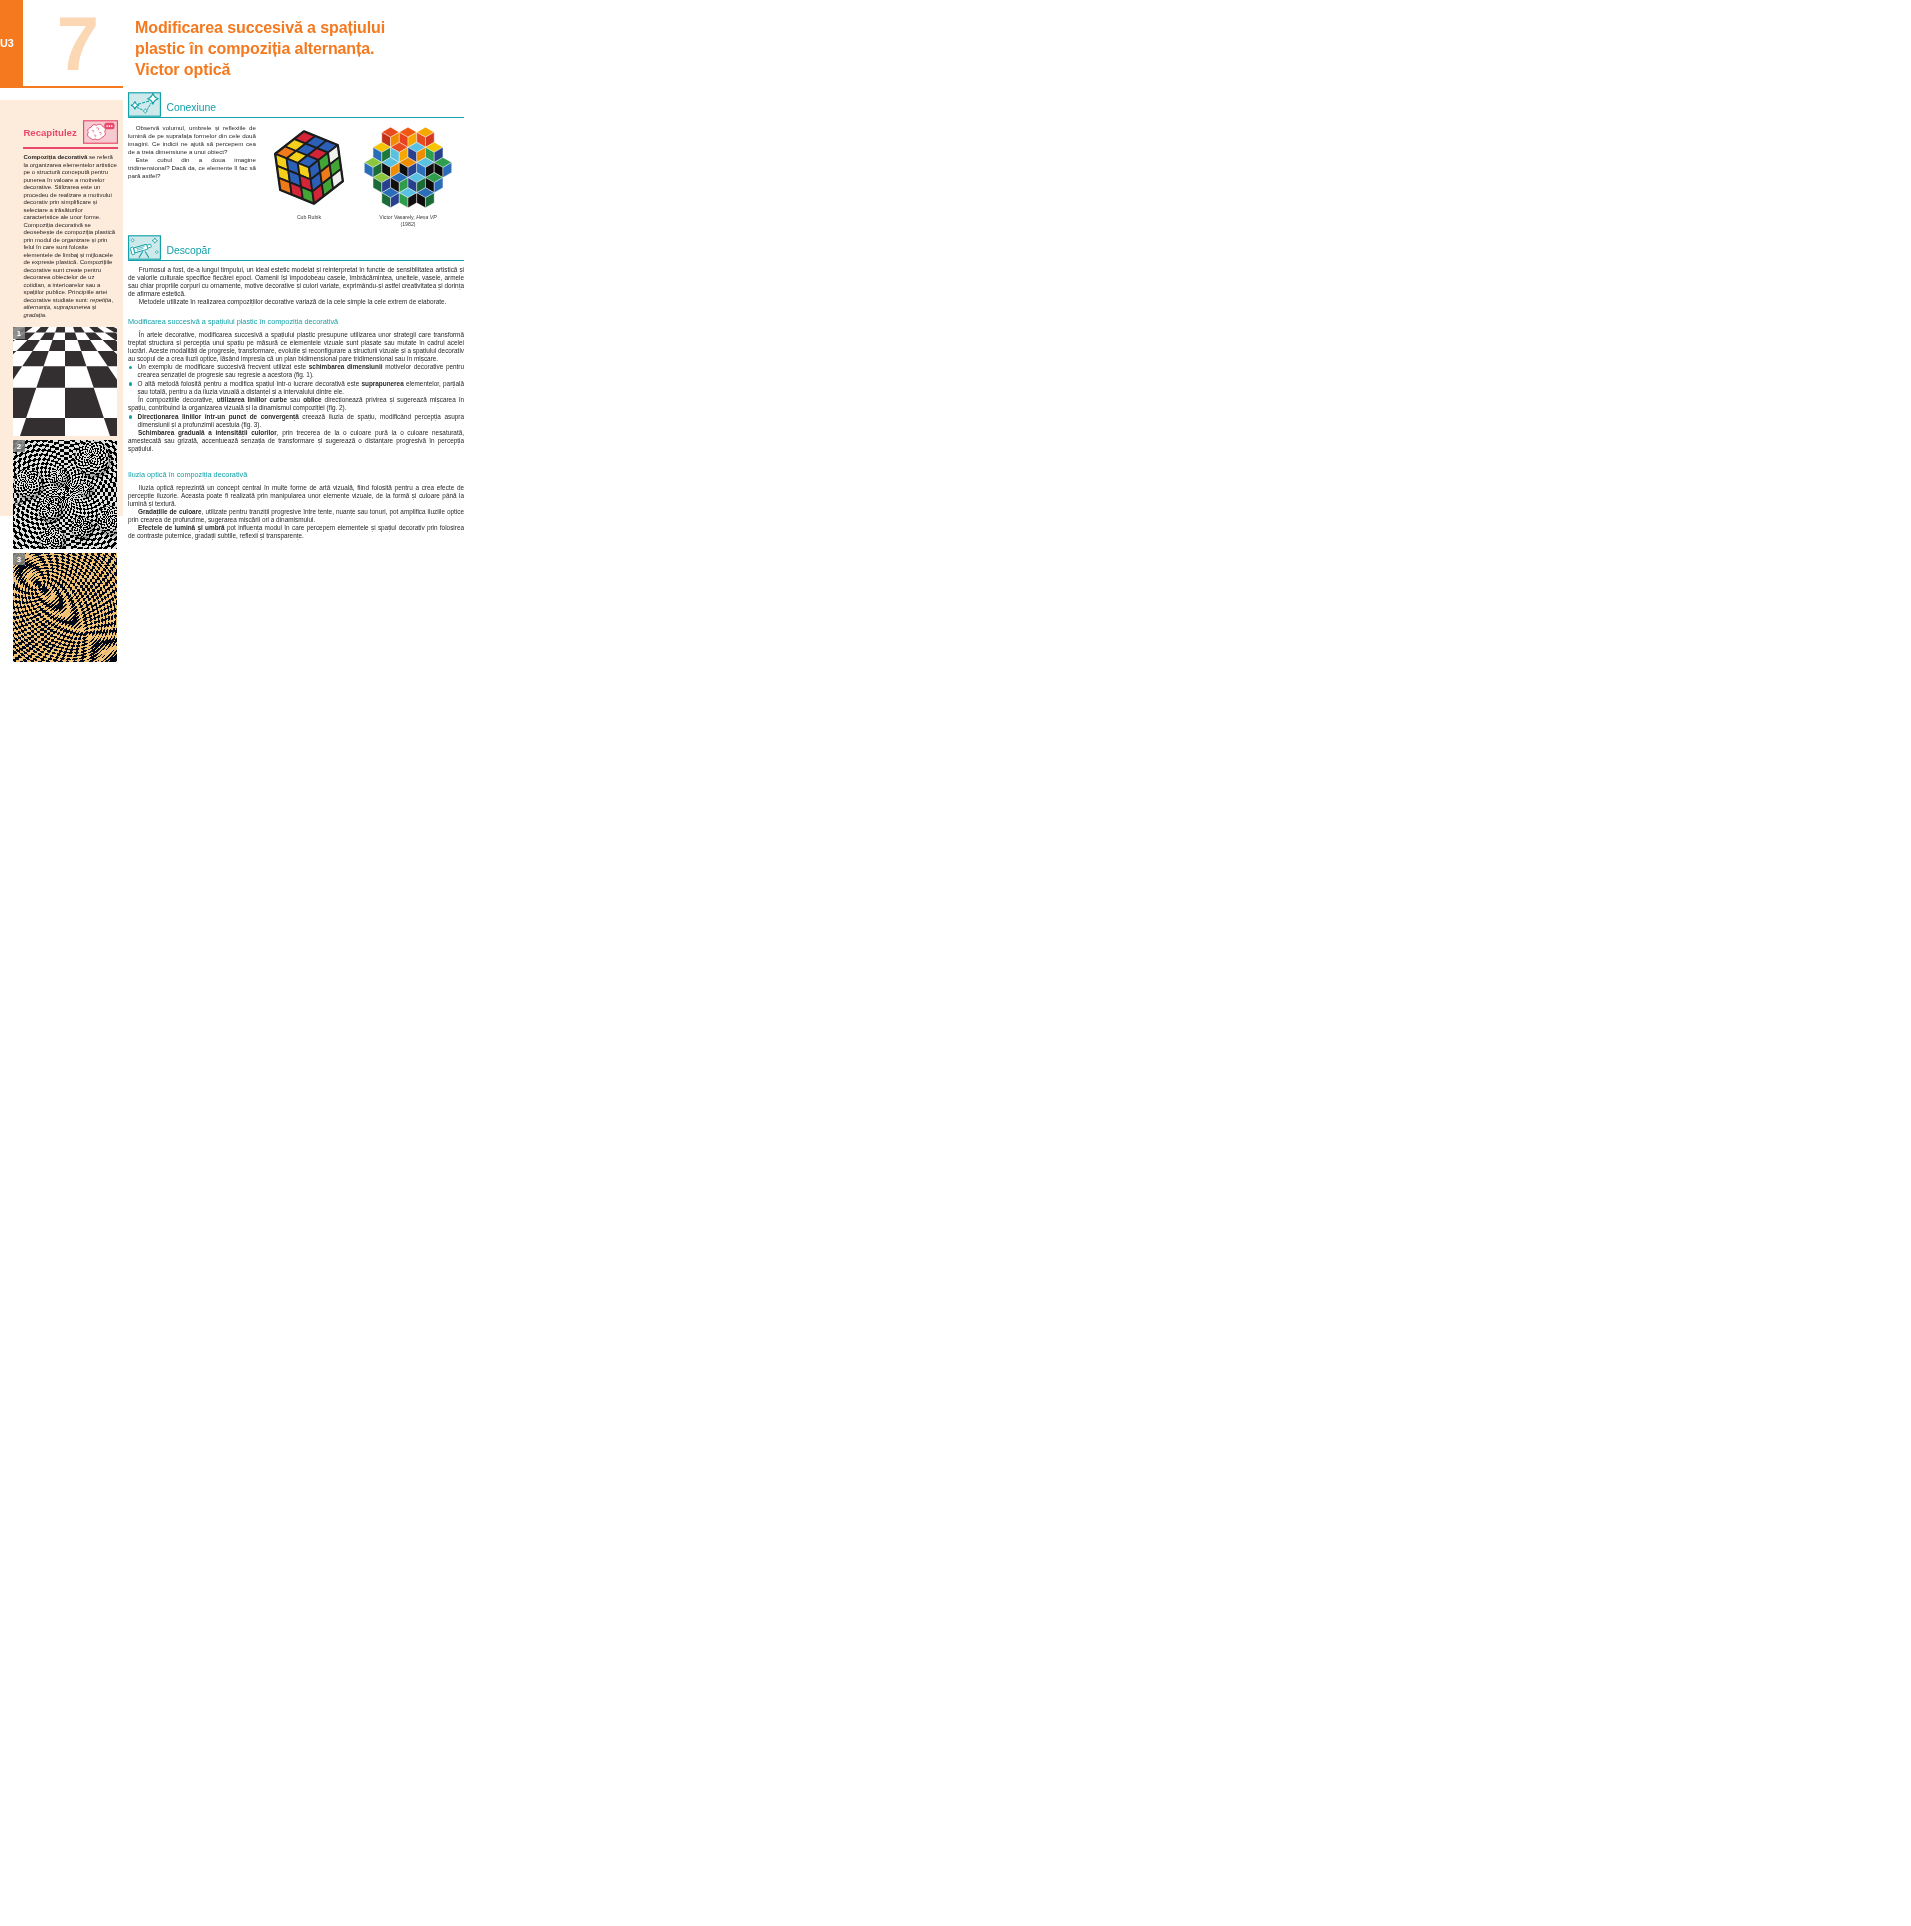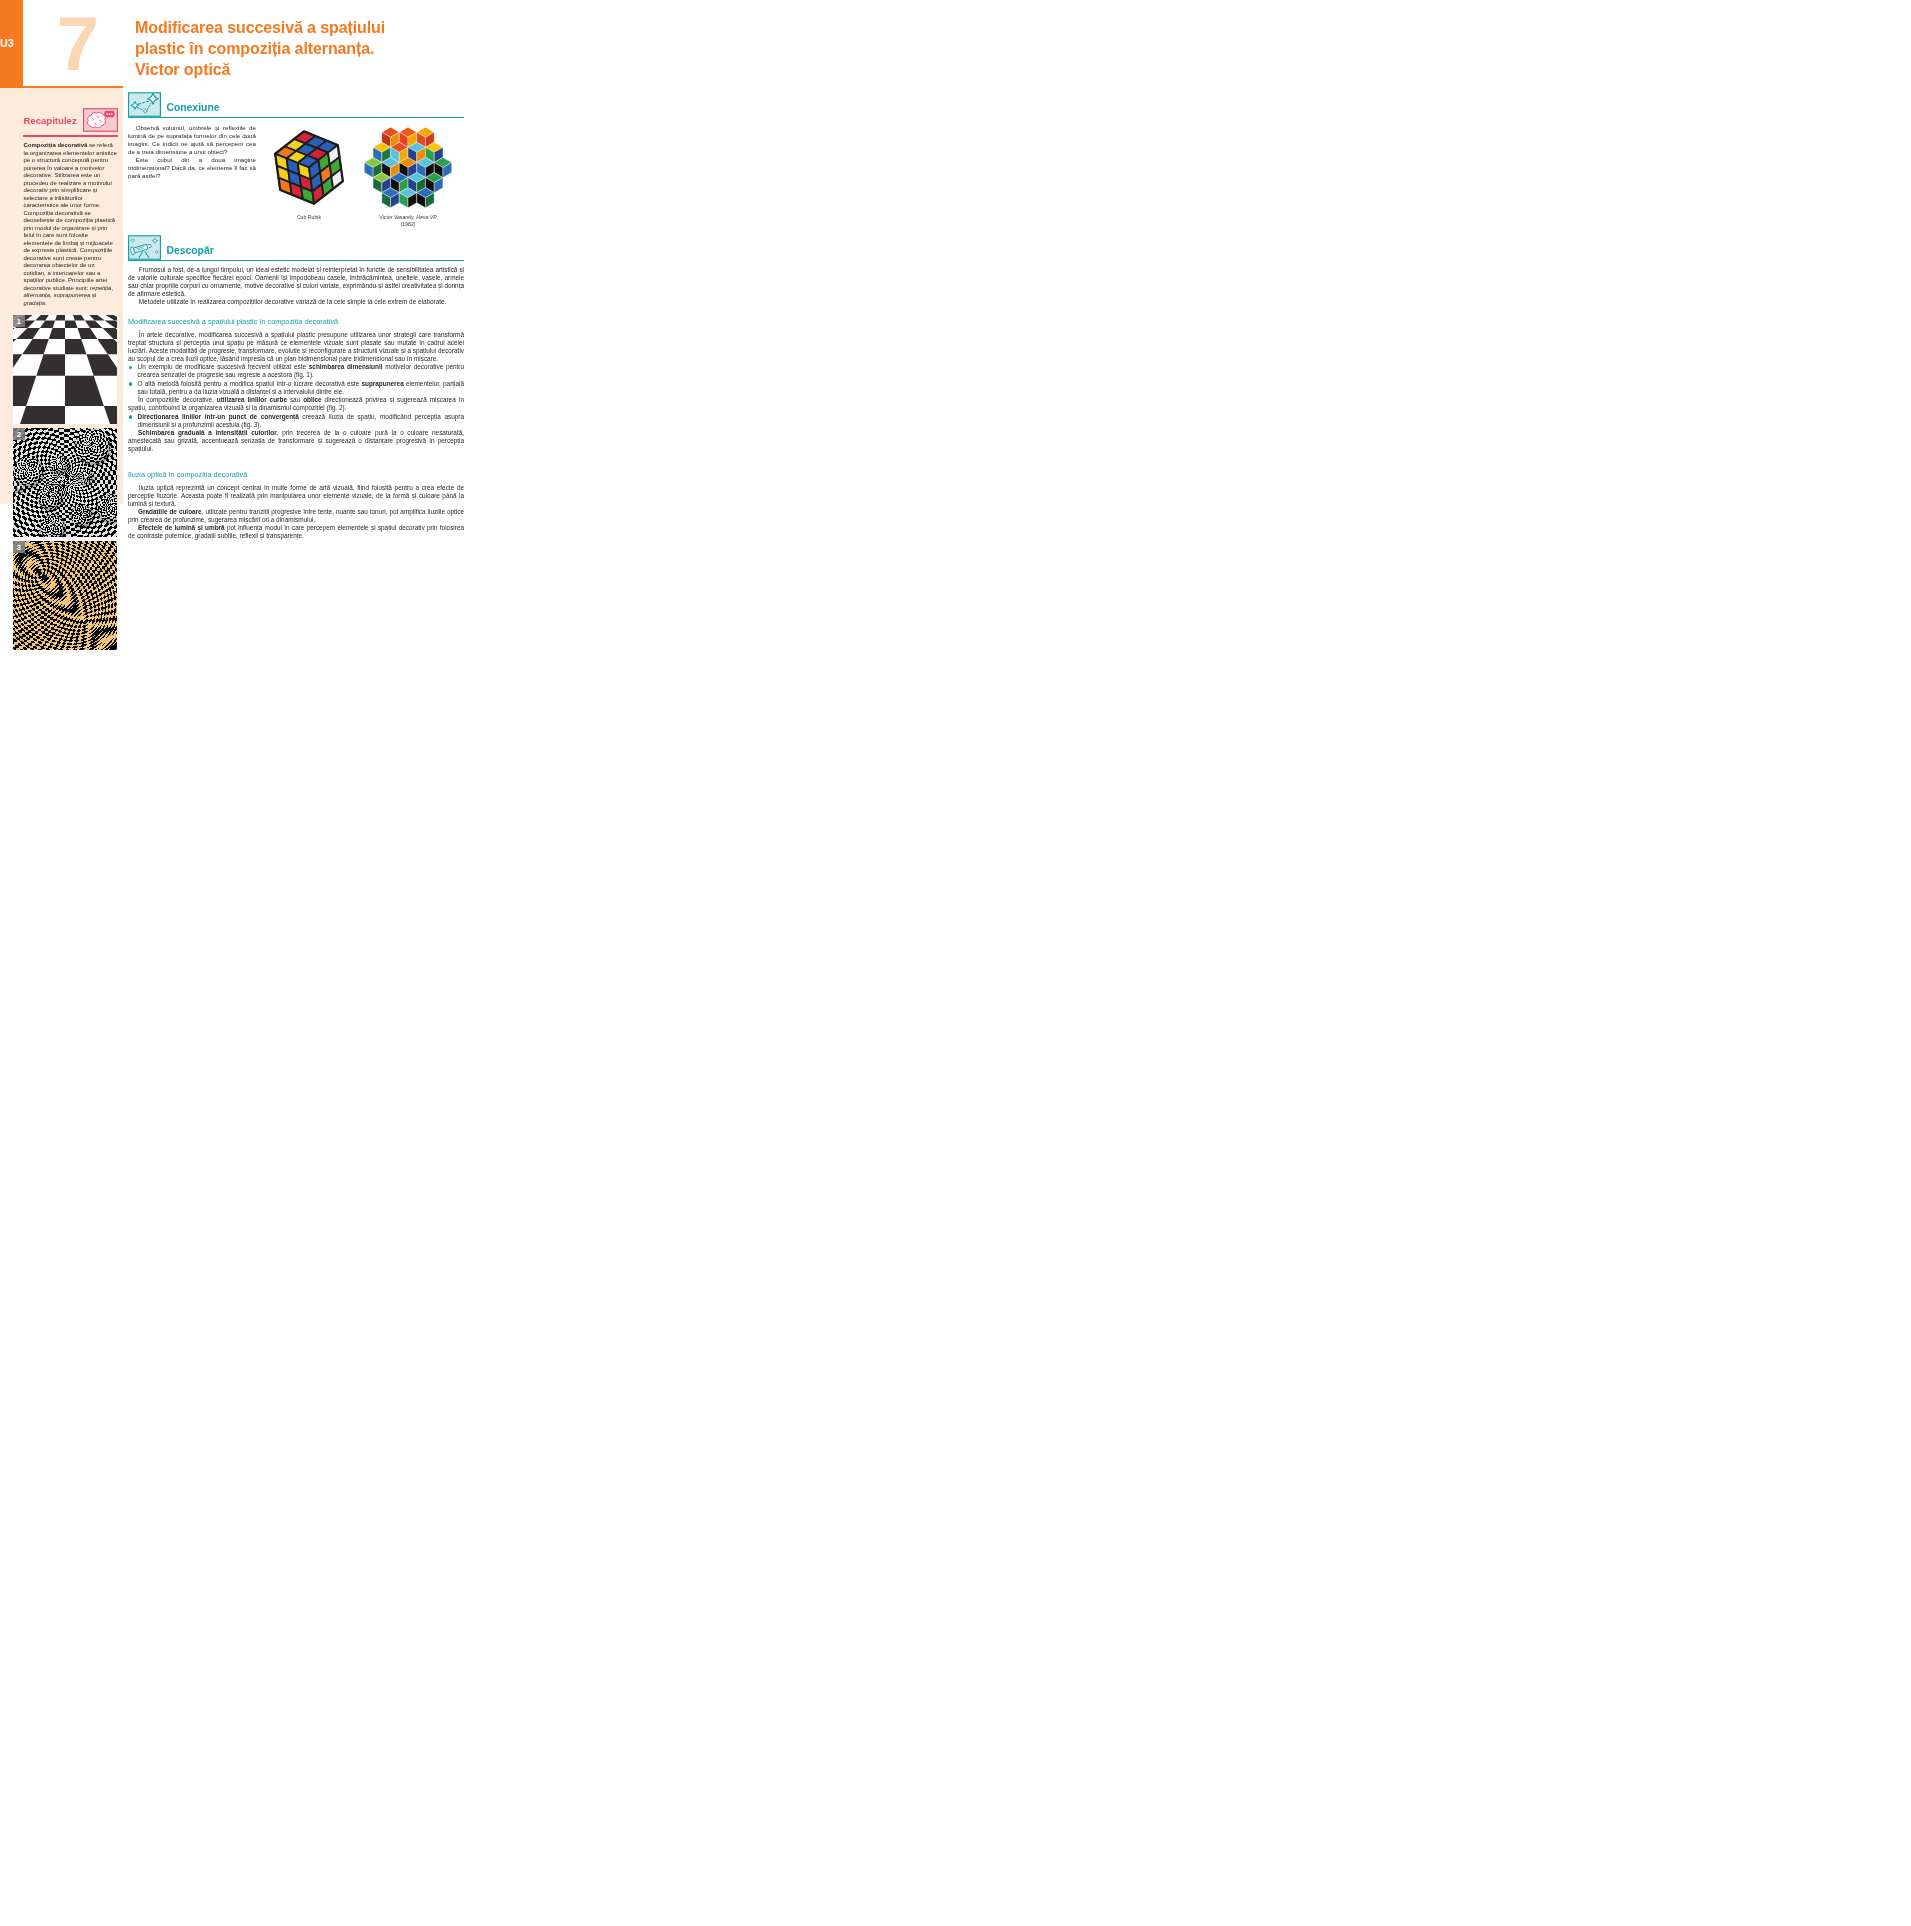--- a/index.html
+++ b/index.html
@@ -15,21 +15,21 @@
   .unit-tab{position:absolute;left:0;top:0;width:23px;height:86px;background:var(--accent-orange);
             display:flex;align-items:center;}
   .unit-tab span{color:#fff;font-weight:bold;font-size:10.8px}
   .chapter-number{position:absolute;left:53px;top:6.2px;width:50px;text-align:center;
             font-size:76px;line-height:76px;font-weight:bold;color:var(--pale-orange)}
   .header-rule{position:absolute;left:0;top:86px;width:123px;height:2.3px;background:var(--accent-orange)}
   .page-title{position:absolute;left:131px;top:13px;margin:4px;width:293px;
             font-size:16px;line-height:21px;font-weight:bold;color:var(--accent-orange);letter-spacing:-0.1px}
   .page-title .tl{display:block}
   
-  .sidebar{position:absolute;left:0;top:88px;width:123px;height:416px;background:var(--cream);
+  .sidebar{position:absolute;left:0;top:100px;width:123px;height:416px;background:var(--cream);
            padding:0 5px 0 13px}
   .recap-head{display:flex;align-items:center;justify-content:space-between;margin:20px 0 0 10.4px}
   .recap-label{color:var(--pink);font-weight:bold;font-size:9.6px}
   .recap-icon{width:35px;height:24px;display:block}
   .recap-rule{height:1.5px;background:var(--pink);margin:3.1px 0 0 10.4px}
   .side-text{margin:5.8px 0 0 10.4px;font-size:6px;line-height:7.5px;text-align:left}
   .side-fig{position:relative;width:104px;height:109px;margin:7.7px 0 0 0;background:#fff;overflow:hidden}
   .side-fig + .side-fig{margin-top:4.2px}
   .badge{position:absolute;left:0;top:0;width:12px;height:12px;background:rgba(128,128,128,.88);
          color:#fff;font-weight:bold;font-size:7.7px;display:flex;align-items:center;justify-content:center;z-index:4}
@@ -45,21 +45,21 @@
     box-shadow:0.8px 1.5px 3.5px rgba(0,0,0,.45), inset -1.9px -2.7px 3.5px rgba(0,0,0,.28)}
   .fig3{position:absolute;inset:0;
     background:repeating-radial-gradient(circle at 26% 30%, #0e2e62 0 2.5px, #fdfdfd 2.5px 5px),
                repeating-radial-gradient(circle at 70% 74%, #1c4486 0 3.3px, #f5f1e6 3.3px 6.5px);
     background-blend-mode:difference;filter:contrast(1.08) saturate(1.12)}
   .page-num{position:absolute;left:14.6px;bottom:9.2px;font-size:7.7px;color:#4a4a4a}
   
   .main{position:absolute;left:128px;top:92px;width:336px;font-size:6.4px;line-height:8px}
   .sec-head{display:flex;align-items:flex-end;gap:5.4px;border-bottom:1.5px solid var(--teal)}
   .sec-icon{width:33px;height:25px;display:block;flex:none}
-  .sec-label{color:var(--teal);font-weight:bold;font-size:10.4px;padding-bottom:5px}
+  .sec-label{color:var(--teal);font-weight:normal;font-size:10.4px;padding-bottom:5px}
   p{margin:0}
   .just{text-align:justify}
   .ind{text-indent:10.8px}
   .conx-body{display:flex;gap:7px;margin-top:6.2px}
   .conx-text{width:128px;flex:none;font-size:6.2px;line-height:8px}
   .conx-text p{text-indent:7.7px}
   .conx-fig{flex:none;width:92px;margin:0}
   .art{width:92px;height:87px;background:#fff;display:flex;align-items:center;justify-content:center}
   .cap{text-align:center;font-size:5.2px;line-height:6.5px;color:#3c3c3c;margin-top:3.1px}
   .cap .blk{display:block}

